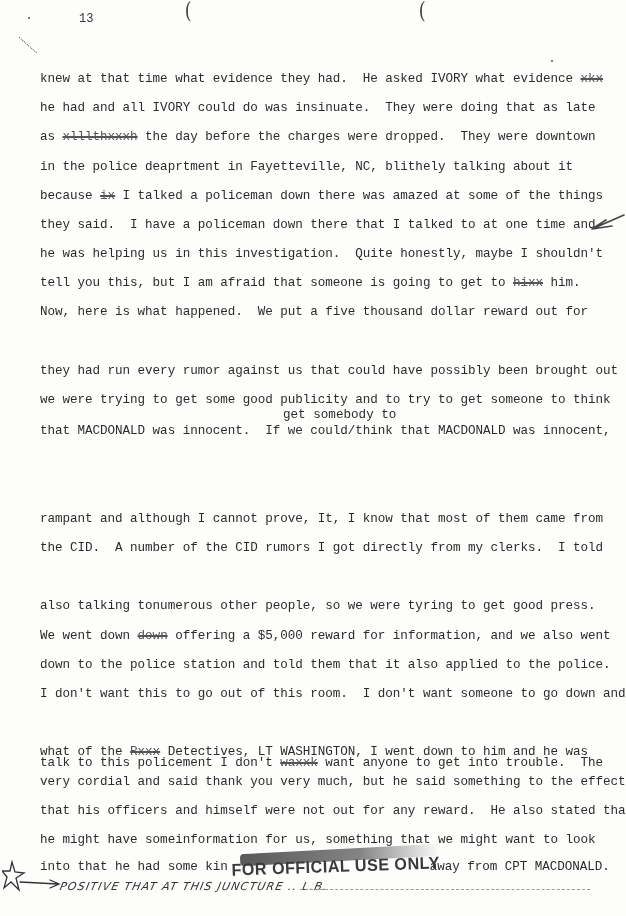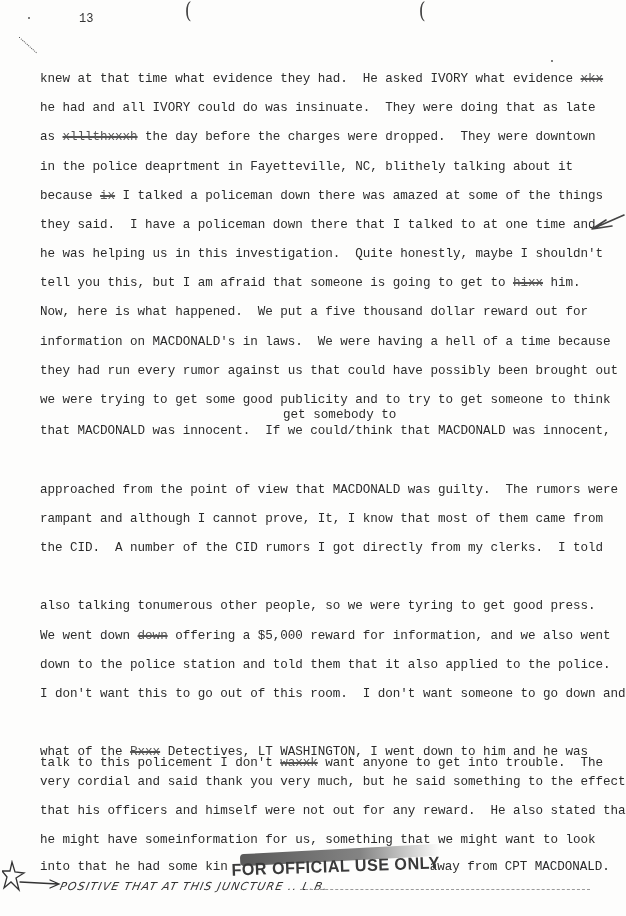--- a/index.html
+++ b/index.html
@@ -160,32 +160,30 @@
   <svg class="arrow-mark" viewBox="0 0 40 22">
     <path d="M38 3 L6 17 M6 17 L20 8 M6 17 L26 14" stroke="#444" stroke-width="1.6" fill="none" stroke-linecap="round"></path>
   </svg>
 
   <div class="line" style="top:247px;">he was helping us in this investigation.  Quite honestly, maybe I shouldn't</div>
 
   <div class="line" style="top:276px;"><span>tell you this, but I am afraid that someone is going to get to </span><span class="strike">hixx</span><span> him.</span></div>
 
   <div class="line" style="top:305px;">Now, here is what happened.  We put a five thousand dollar reward out for</div>
 
-  <div class="line" style="top:335px;">information on MACDONALD's in laws.  We were having a hell of a time because</div>
 
   <div class="line" style="top:364px;">they had run every rumor against us that could have possibly been brought out</div>
 
   <div class="line" style="top:393px;">we were trying to get some good publicity and to try to get someone to think</div>
 
   <div class="interline" style="left:283px; top:408px;">get somebody to</div>
 
   <div class="line" style="top:424px;">that MACDONALD was innocent.  If we could/think that MACDONALD was innocent,</div>
 
 
-  <div class="line" style="top:483px;">approached from the point of view that MACDONALD was guilty.  The rumors were</div>
 
   <div class="line" style="top:512px;">rampant and although I cannot prove, It, I know that most of them came from</div>
 
   <div class="line" style="top:541px;">the CID.  A number of the CID rumors I got directly from my clerks.  I told</div>
 
 
   <div class="line" style="top:599px;">also talking tonumerous other people, so we were tyring to get good press.</div>
 
   <div class="line" style="top:629px;"><span>We went down </span><span class="strike">down</span><span> offering a $5,000 reward for information, and we also went</span></div>
 

